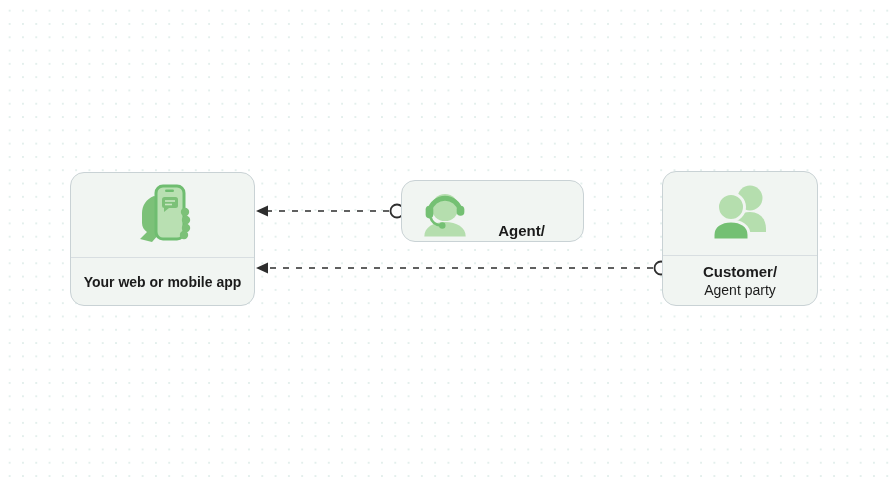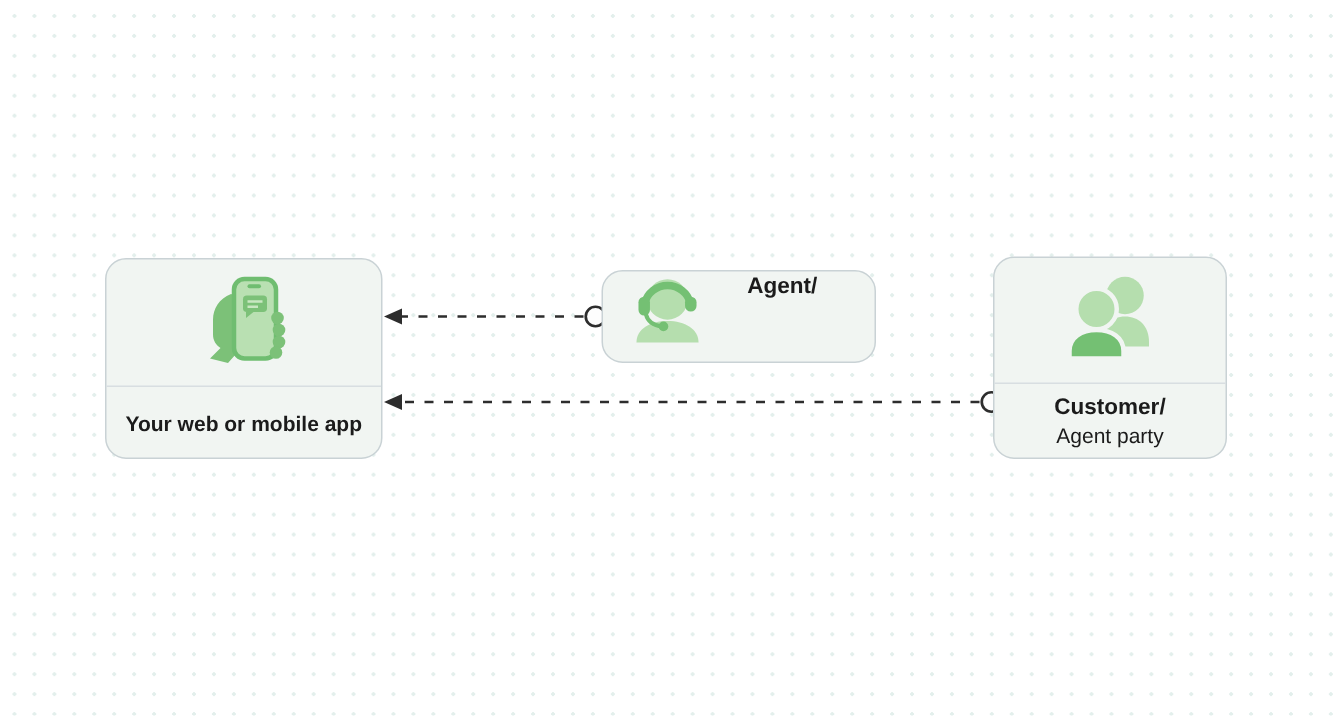--- a/index.html
+++ b/index.html
@@ -32,21 +32,21 @@
   .node-app .label-area {
     height: 48px;
     border-top: 1px solid #d8dee1;
     display: flex; align-items: center; justify-content: center;
     font-size: 14px; font-weight: bold;
     text-align: center;
   }
   
   .node-agent {
     left: 401px; top: 180px; width: 183px; height: 62px;
-    display: flex; align-items: flex-start;
+    display: flex; align-items: flex-end;
     padding: 0 12px 0 16px;
   }
   .node-agent .text-block {
     flex: 1;
     text-align: center;
     line-height: 1.32;
   }
   .node-title { font-size: 15px; font-weight: bold; }
   .node-subtitle { font-size: 14px; font-weight: normal; }
   

